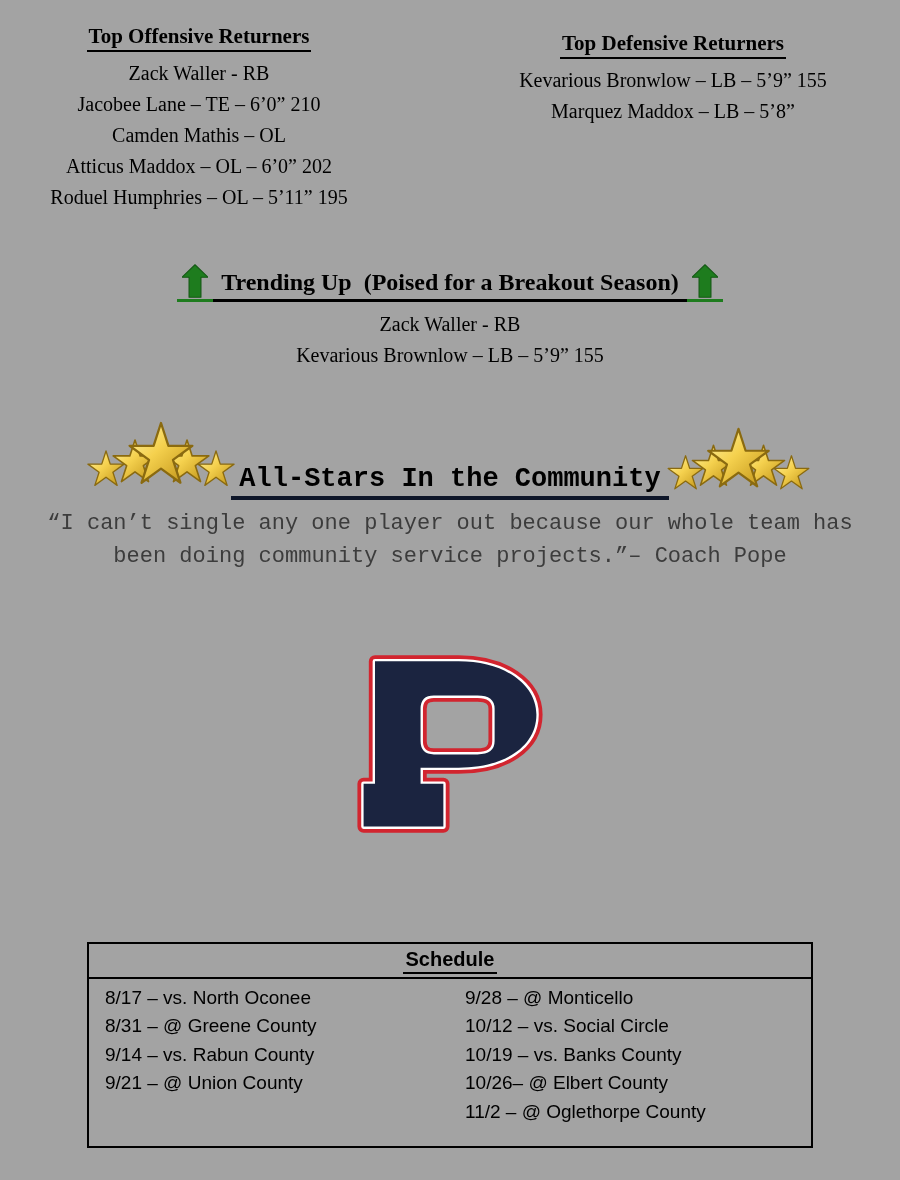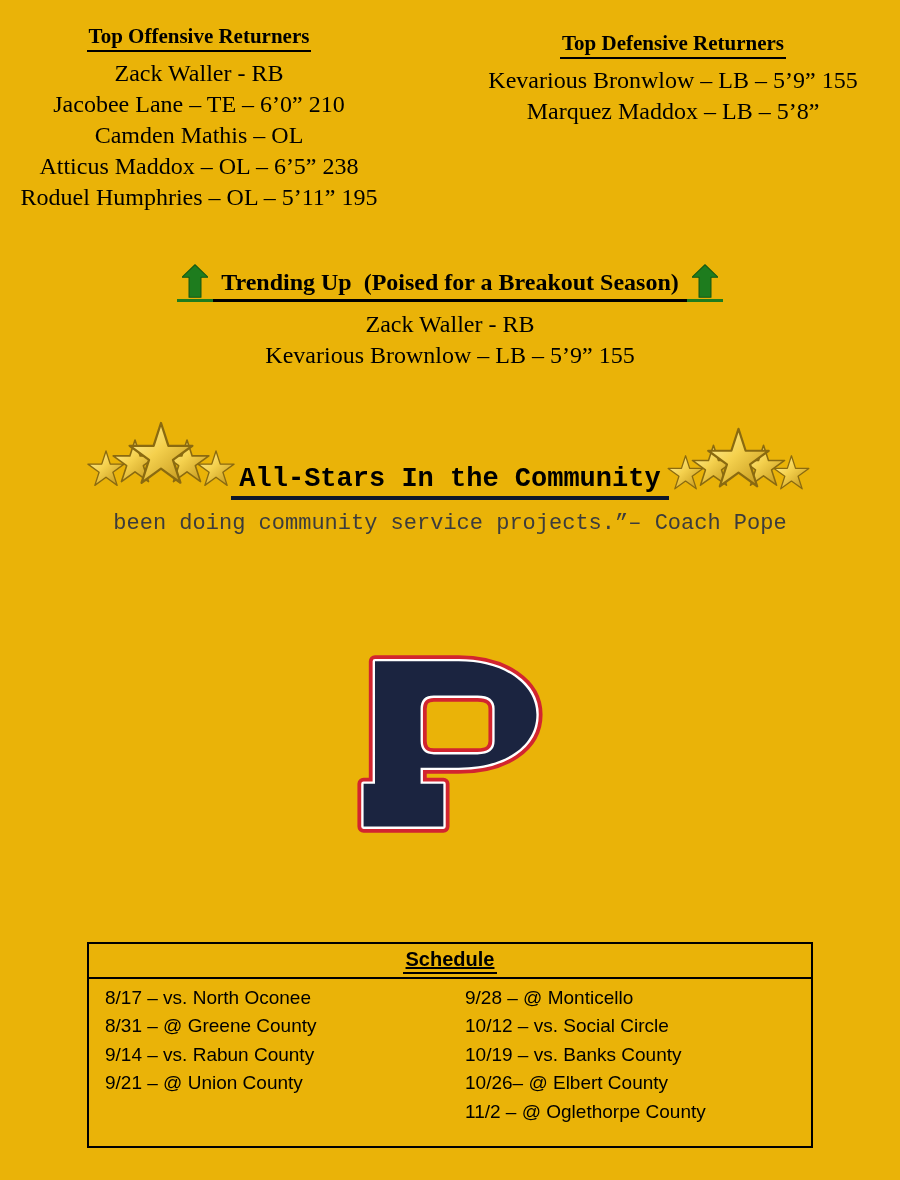--- a/index.html
+++ b/index.html
@@ -1,25 +1,25 @@
 <!DOCTYPE html>
 <html><head>
 <meta charset="utf-8">
 <style>
   html,body{margin:0;padding:0;background:#fff;}
-  .page{position:relative;width:900px;height:1180px;background:#eab308;overflow:hidden;
+  .page{position:relative;width:900px;height:1180px;background:#a3a3a3;overflow:hidden;
         font-family:"Liberation Serif","DejaVu Serif",serif;color:#000;}
 
   
   .col{position:absolute;text-align:center;}
   .col-off{left:8px;top:24px;width:382px;}
   .col-def{left:478px;top:31px;width:390px;}
   .sec-title{display:inline-block;font-size:21px;font-weight:bold;
              border-bottom:2.5px solid #000;padding:0 2px 1px;margin-bottom:6px;}
-  .player-line{font-size:24px;line-height:31px;}
+  .player-line{font-size:20px;line-height:31px;}
 
   
   .trending{position:absolute;left:0;top:264px;width:100%;text-align:center;}
   .trend-head{display:inline-flex;align-items:flex-end;}
   .arrow-wrap{border-bottom:3px solid #1e7c1e;padding:0 5px 1px;display:flex;}
   .arrow-wrap svg{display:block;}
   .trend-title{font-size:24px;font-weight:bold;white-space:pre;
                border-bottom:3px solid #000;padding:0 8px 3px;}
   .trend-lines{margin-top:7px;}
 
@@ -35,37 +35,37 @@
          font-size:22px;line-height:33px;color:#3c3c3c;white-space:nowrap;}
 
   
   .logo{position:absolute;left:350px;top:649px;}
 
   
   .schedule{position:absolute;left:87px;top:942px;width:722px;border:2px solid #000;
             font-family:"Liberation Sans","DejaVu Sans",sans-serif;}
   .sched-head{text-align:center;border-bottom:2px solid #000;padding:4px 0 3px;}
   .sched-title{display:inline-block;font-size:20px;font-weight:bold;
-               border-bottom:2.5px solid #000;padding:0 3px 1px;text-decoration:underline;}
+               border-bottom:2.5px solid #000;padding:0 3px 1px;}
   .sched-body{display:flex;padding:5px 0 20px;}
   .sched-col-left{margin-left:16px;width:360px;flex:none;}
   .sched-col-right{flex:1;}
   .sched-line{font-size:19px;line-height:28.4px;}
 </style>
 </head>
 <body>
 
 <div class="page">
 
   <section class="col col-off">
     <div><span class="sec-title">Top Offensive Returners</span></div>
     <div class="player-line">Zack Waller - RB</div>
     <div class="player-line">Jacobee Lane – TE – 6’0” 210</div>
     <div class="player-line">Camden Mathis – OL</div>
-    <div class="player-line">Atticus Maddox – OL – 6’5” 238</div>
+    <div class="player-line">Atticus Maddox – OL – 6’0” 202</div>
     <div class="player-line">Roduel Humphries – OL – 5’11” 195</div>
   </section>
 
   <section class="col col-def">
     <div><span class="sec-title">Top Defensive Returners</span></div>
     <div class="player-line">Kevarious Bronwlow – LB – 5’9” 155</div>
     <div class="player-line">Marquez Maddox – LB – 5’8”</div>
   </section>
 
   <section class="trending">
@@ -112,20 +112,21 @@
       <polygon transform="translate(130,52) scale(19)" points="0,-1 0.2245,-0.309 0.951,-0.309 0.3633,0.118 0.5878,0.809 0,0.382 -0.5878,0.809 -0.3633,0.118 -0.951,-0.309 -0.2245,-0.309"></polygon>
       <polygon transform="translate(101,45) scale(23)" points="0,-1 0.2245,-0.309 0.951,-0.309 0.3633,0.118 0.5878,0.809 0,0.382 -0.5878,0.809 -0.3633,0.118 -0.951,-0.309 -0.2245,-0.309"></polygon>
       <polygon transform="translate(75,38) scale(33)" points="0,-1 0.2245,-0.309 0.951,-0.309 0.3633,0.118 0.5878,0.809 0,0.382 -0.5878,0.809 -0.3633,0.118 -0.951,-0.309 -0.2245,-0.309"></polygon>
     </g>
   </svg>
 
   <div class="community-head">
     <span class="community-title">All-Stars In the Community</span>
   </div>
   <div class="quote">
+    <div>“I can’t single any one player out because our whole team has</div>
     <div>been doing community service projects.”– Coach Pope</div>
   </div>
 
   <svg class="logo" width="200" height="188" viewBox="-9 -9 208 198">
     <path d="M 16 4 H 104 C 152 4 186 28 186 60 C 186 94 152 116 104 116 H 64 V 133 H 88 V 178 H 4 V 133 H 16 Z
              M 78 40 H 124 Q 142 40 142 54 V 88 Q 142 102 124 102 H 78 Q 64 102 64 88 V 54 Q 64 40 78 40 Z" fill="none" stroke="#d2252f" stroke-width="13" stroke-linejoin="round" fill-rule="evenodd"></path>
     <path d="M 16 4 H 104 C 152 4 186 28 186 60 C 186 94 152 116 104 116 H 64 V 133 H 88 V 178 H 4 V 133 H 16 Z
              M 78 40 H 124 Q 142 40 142 54 V 88 Q 142 102 124 102 H 78 Q 64 102 64 88 V 54 Q 64 40 78 40 Z" fill="none" stroke="#ffffff" stroke-width="5" stroke-linejoin="round" fill-rule="evenodd"></path>
     <path d="M 16 4 H 104 C 152 4 186 28 186 60 C 186 94 152 116 104 116 H 64 V 133 H 88 V 178 H 4 V 133 H 16 Z
              M 78 40 H 124 Q 142 40 142 54 V 88 Q 142 102 124 102 H 78 Q 64 102 64 88 V 54 Q 64 40 78 40 Z" fill="#1b2440" fill-rule="evenodd"></path>

